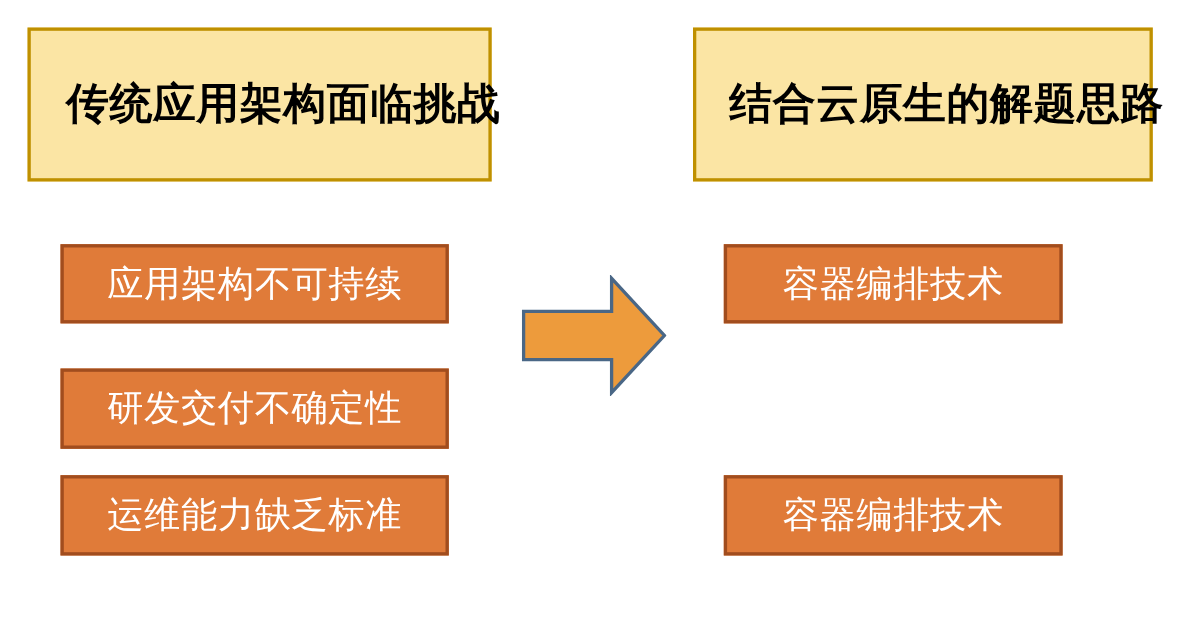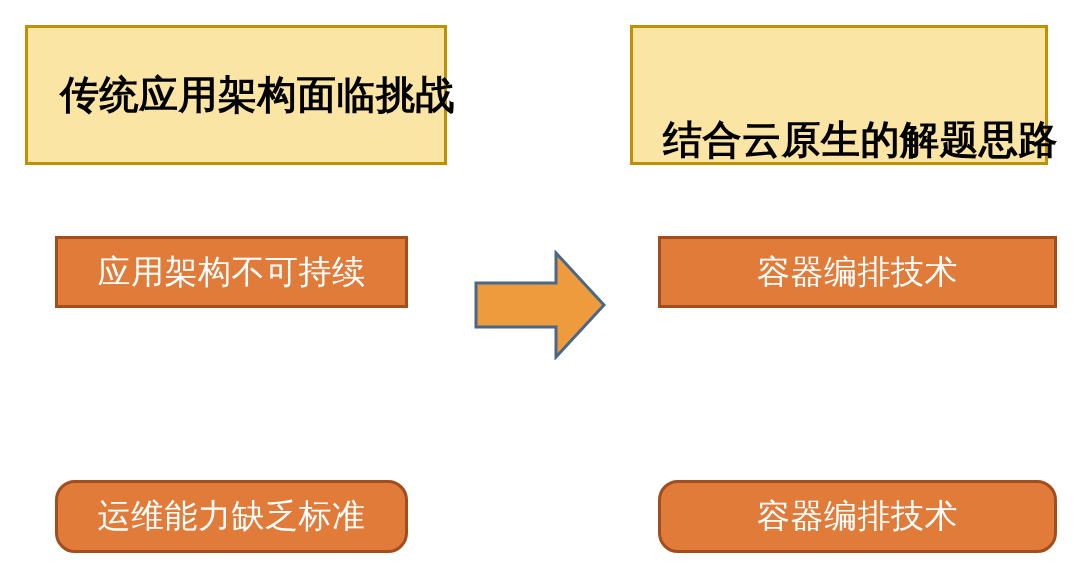--- a/index.html
+++ b/index.html
@@ -32,21 +32,21 @@
   .title-box .title-text {
     color: #000000;
     font-size: 39px;
     font-weight: 700;
     line-height: 1.1;
     letter-spacing: 0.5px;
     white-space: nowrap;
     margin-left: 43px;
   }
   #title-left  { left: 25px;  top: 25px; width: 422px; height: 140px; }
-  #title-right { left: 630px; top: 25px; width: 418px; height: 140px; align-items: flex-end; }
+  #title-right { left: 630px; top: 25px; width: 418px; height: 140px; }
 
   
   .item-box {
     position: absolute;
     box-sizing: border-box;
     background: #e07b39;
     border: 3px solid #a14d1e;
     display: flex;
     align-items: center;
     justify-content: center;
@@ -54,24 +54,24 @@
   }
   .item-box .item-text {
     color: #ffffff;
     font-size: 33px;
     font-weight: 400;
     line-height: 1.1;
     letter-spacing: 0.5px;
     white-space: nowrap;
   }
   .col-left  { left: 55px;  width: 353px; }
-  .col-right { left: 658px; width: 399px; }
-  .row-1 { top: 236px; height: 72px; }
+  .col-right { left: 658px; width: 308px; }
+  .row-1 { top: 222px; height: 72px; }
   .row-2 { top: 335px; height: 73px; }
-  .row-3 { top: 480px; height: 73px; border-radius: 20px; }
+  .row-3 { top: 432px; height: 73px; }
 
   
   #arrow-connector {
     position: absolute;
     left: 474px;
     top: 250px;
     width: 132px;
     height: 110px;
   }
 </style>
@@ -81,20 +81,23 @@
 <div id="slide">
 
   <div class="title-box" id="title-left">
     <span class="title-text">传统应用架构面临挑战</span>
   </div>
 
   <div class="item-box col-left row-1">
     <span class="item-text">应用架构不可持续</span>
   </div>
 
+  <div class="item-box col-left row-2">
+    <span class="item-text">研发交付不确定性</span>
+  </div>
 
   <div class="item-box col-left row-3">
     <span class="item-text">运维能力缺乏标准</span>
   </div>
 
   <div id="arrow-connector">
     <svg width="132" height="110" viewBox="0 0 132 110" xmlns="http://www.w3.org/2000/svg">
       <polygon points="2,33 82,33 82,3 130,55 82,107 82,77 2,77" fill="#ed9b3c" stroke="#4a6786" stroke-width="3" stroke-linejoin="miter"></polygon>
     </svg>
   </div>

